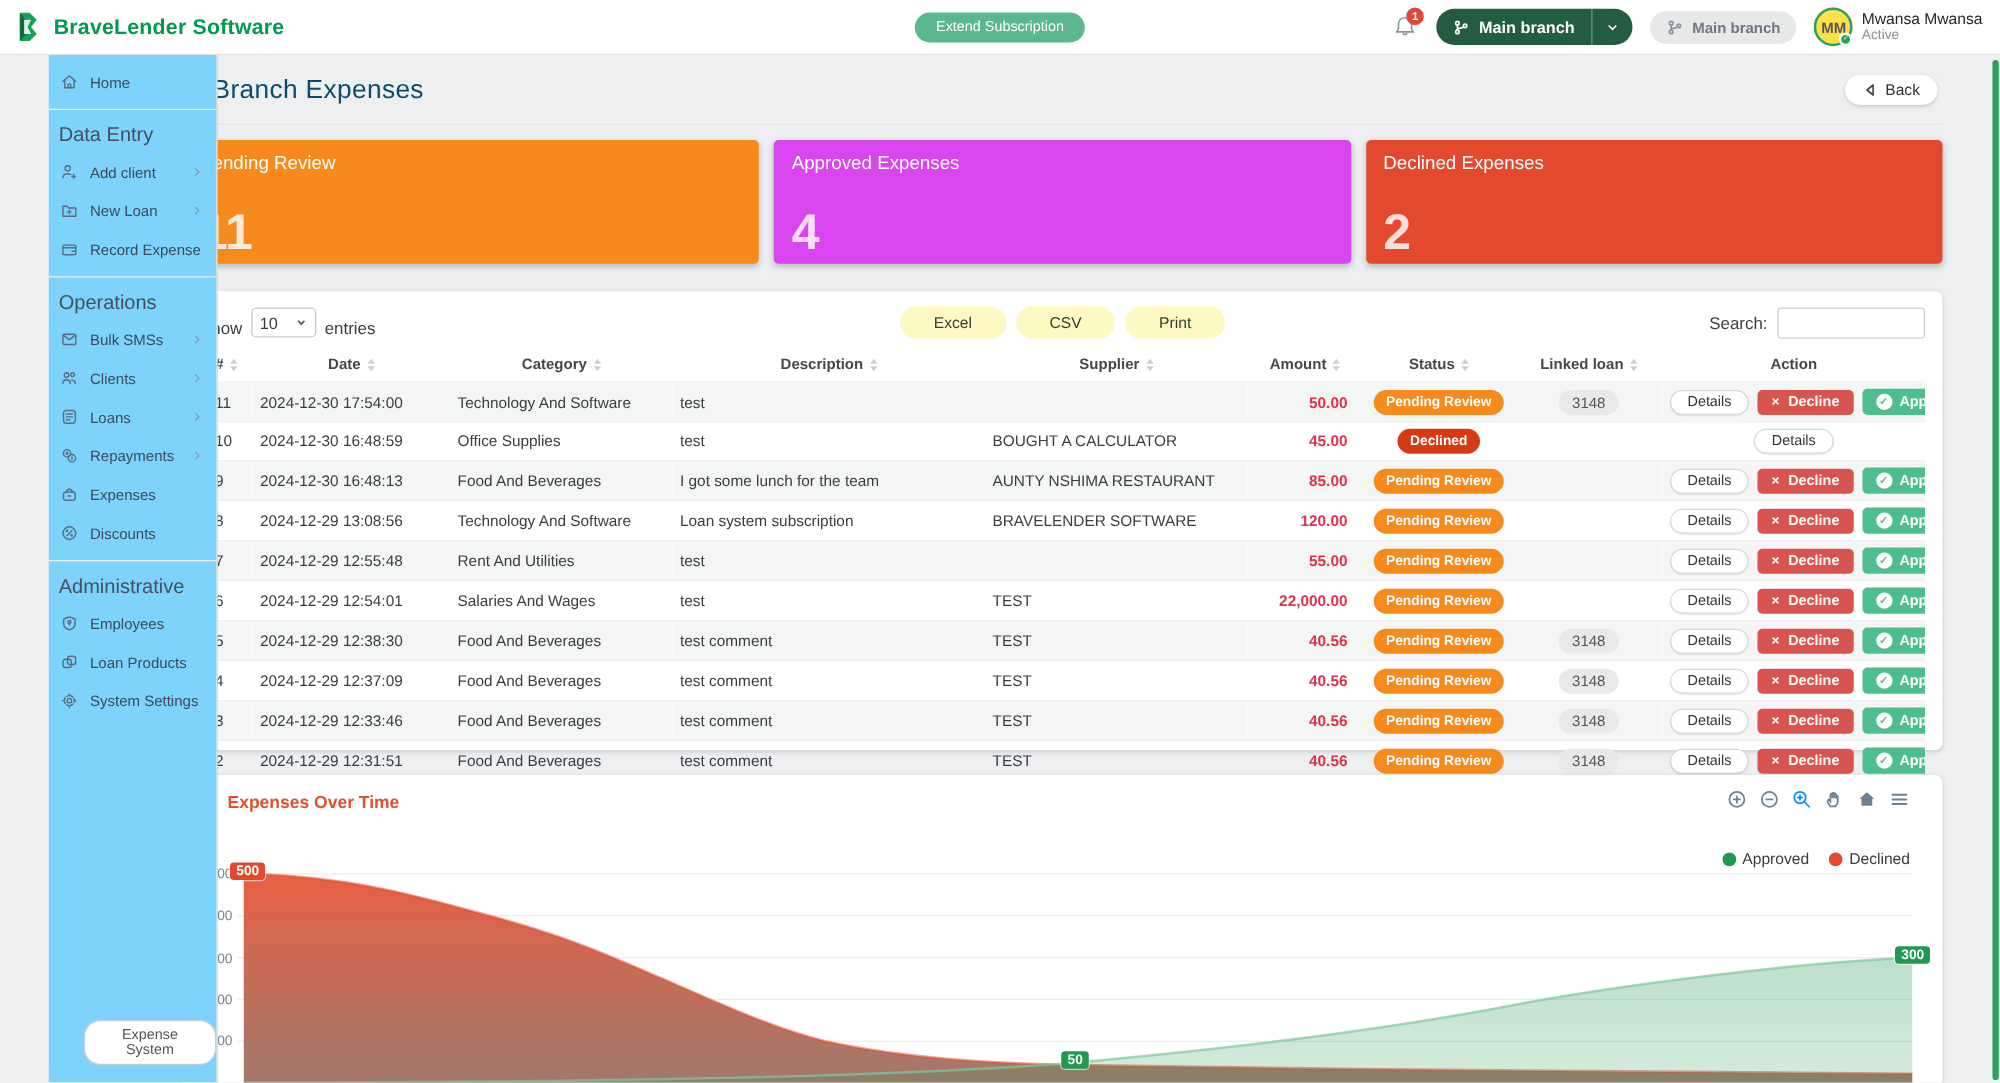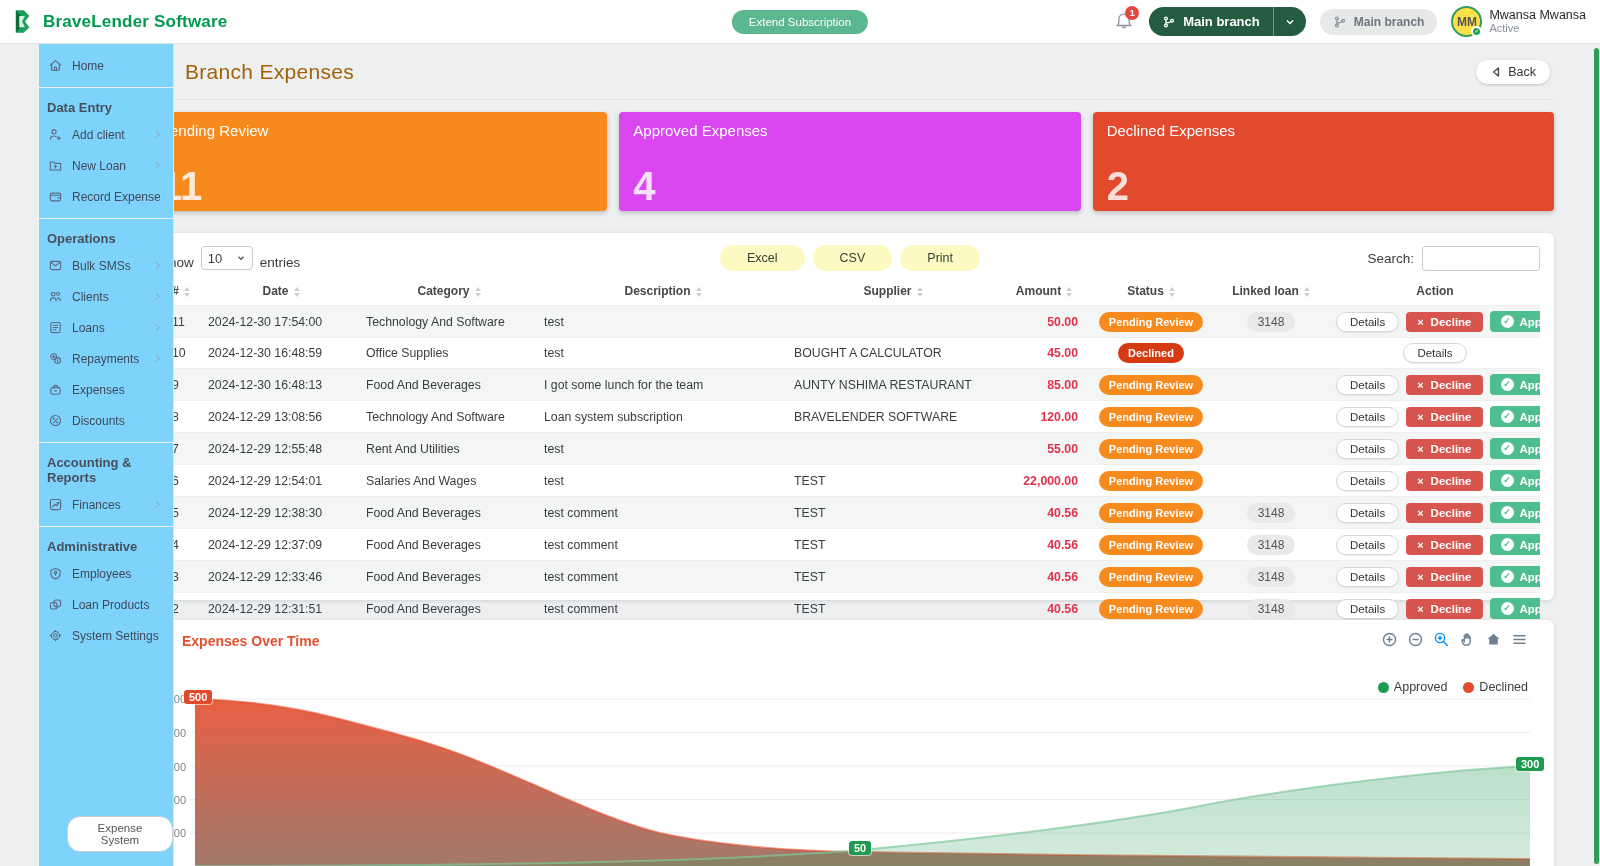--- a/index.html
+++ b/index.html
@@ -36,35 +36,35 @@
             background:#21a05a; border:2px solid #fff; color:#fff; font-size:6px; line-height:7px; text-align:center; }
   .user-meta { line-height:1.15; }
   .user-name { font-size:12.5px; color:#24292e; }
   .user-status { font-size:11px; color:#8a8f98; }
 
   
   .sidebar { position:absolute; top:44px; left:0; bottom:0; width:135px; background:#7dd3fc;
              border-right:1px solid #e2e4e4; padding-top:4px; z-index:5;margin-left:39px; }
   .sb-group { border-bottom:1px solid #ededed; padding:2px 0 6px; }
   .sb-group:last-of-type { border-bottom:none; }
-  .sb-header { font-size:13px; font-weight:bold; color:#474f5c; padding:10px 8px 4px 8px; }
+  .sb-header { font-size:16px; font-weight:normal; color:#474f5c; padding:10px 8px 4px 8px; }
   .sb-item { display:flex; align-items:center; gap:8px; height:31px; padding:0 10px 0 9px;
              font-size:12px; color:#3f4a5a; cursor:pointer; position:relative; }
   .sicon { display:inline-flex; width:16px; }
   .sicon svg { width:15px; height:15px; fill:none; stroke:#5b6b82; stroke-width:1.2;
                stroke-linecap:round; stroke-linejoin:round; }
   .sb-chevron { margin-left:auto; display:inline-flex; }
   .sb-chevron svg { width:11px; height:11px; fill:none; stroke:#8a93a3; stroke-width:1.4; }
   .legacy-btn { position:absolute; left:28px; bottom:14px; background:#fff; border:1px solid #c9ced6;
                 border-radius:13px; padding:5px 13px; font-size:11.5px; color:#555; cursor:pointer; }
 
   
   .main { position:absolute; left:135px; top:44px; right:0; bottom:0; overflow:hidden; padding:0 46px 0 11px; }
   .page-header { display:flex; align-items:center; height:56px; padding:0 4px; border-bottom:1px solid #e2e4e4; }
-  .page-title { display:flex; align-items:center; gap:15px; font-size:21px; color:#a16207; letter-spacing:.3px; }
+  .page-title { display:flex; align-items:center; gap:0; font-size:21px; color:#0c4a6e; letter-spacing:.3px; }
   .page-title svg { width:20px; height:20px; fill:none; stroke:#555b61; stroke-width:1.3; stroke-linecap:round; }
   .back-btn { margin-left:auto; display:flex; align-items:center; gap:6px; background:#fff; border:none;
               border-radius:13px; padding:5px 14px; font-size:12.5px; color:#333;
               box-shadow:0 1px 3px rgba(0,0,0,.18); cursor:pointer; }
   .back-btn svg { width:12px; height:12px; fill:none; stroke:#444; stroke-width:1.3; stroke-linejoin:round; }
 
   
   .cards-row { display:flex; gap:12px; margin-top:12px; height:99px; }
   .stat-card { flex:1; border-radius:4px; padding:10px 14px; color:#fff; position:relative;
                box-shadow:0 2px 5px rgba(0,0,0,.22); cursor:default; }
@@ -338,38 +338,20 @@
               <circle cx="8" cy="8" r="5.4"></circle>
               <path d="M6 10.2 10.2 6"></path>
               <circle cx="6.1" cy="6.1" r=".6"></circle>
               <circle cx="9.9" cy="9.9" r=".6"></circle>
             </svg>
           </span>
           <span>Discounts</span>
         </div>
       </div>
       <div class="sb-group">
-        <div class="sb-header">Accounting &amp; Reports</div>
-        <div class="sb-item">
-          <span class="sicon">
-            <svg viewBox="0 0 16 16">
-              <rect x="2.6" y="2.6" width="10.8" height="10.8" rx="2"></rect>
-              <path d="M5 10.4l2.4-2.5 1.9 1.4 2-3"></path>
-              <path d="M9.8 6h1.5v1.5"></path>
-            </svg>
-          </span>
-          <span>Finances</span>
-          <span class="sb-chevron">
-            <svg viewBox="0 0 16 16">
-              <path d="M6 3.6 10.4 8 6 12.4"></path>
-            </svg>
-          </span>
-        </div>
-      </div>
-      <div class="sb-group">
         <div class="sb-header">Administrative</div>
         <div class="sb-item">
           <span class="sicon">
             <svg viewBox="0 0 16 16">
               <path d="M8 2.6l4.9 1.9v3.8c0 3-2.1 4.7-4.9 5.4-2.8-.7-4.9-2.4-4.9-5.4V4.5z"></path>
               <circle cx="8" cy="7" r="1.3"></circle>
               <path d="M8 8.3v1.4"></path>
             </svg>
           </span>
           <span>Employees</span>

